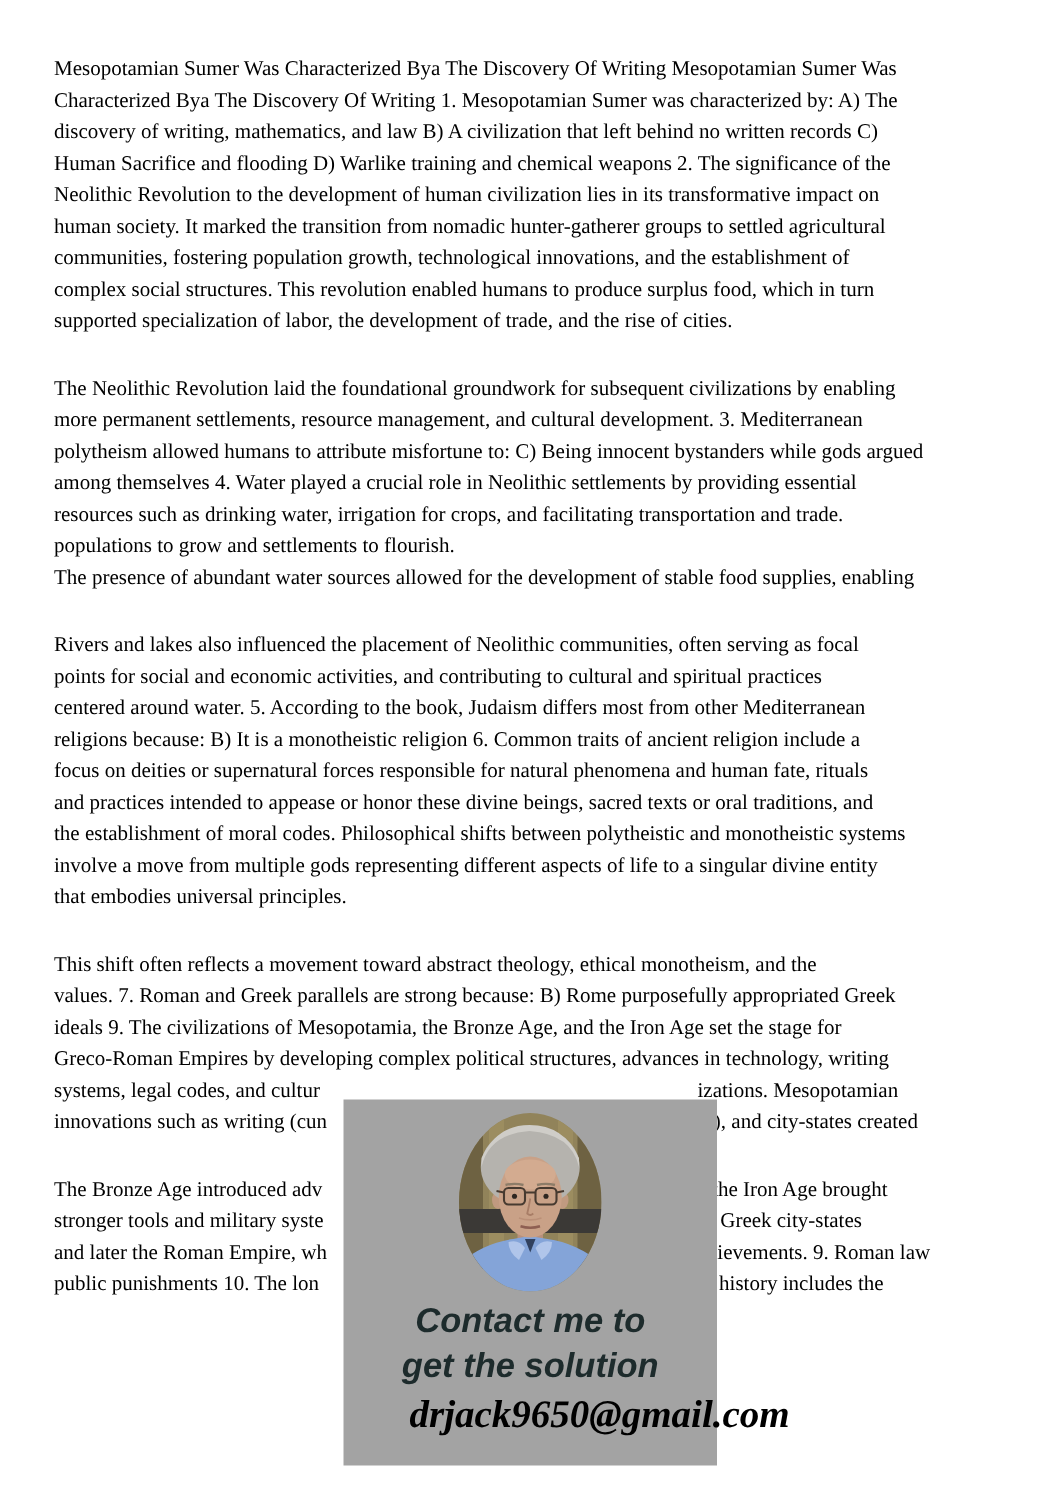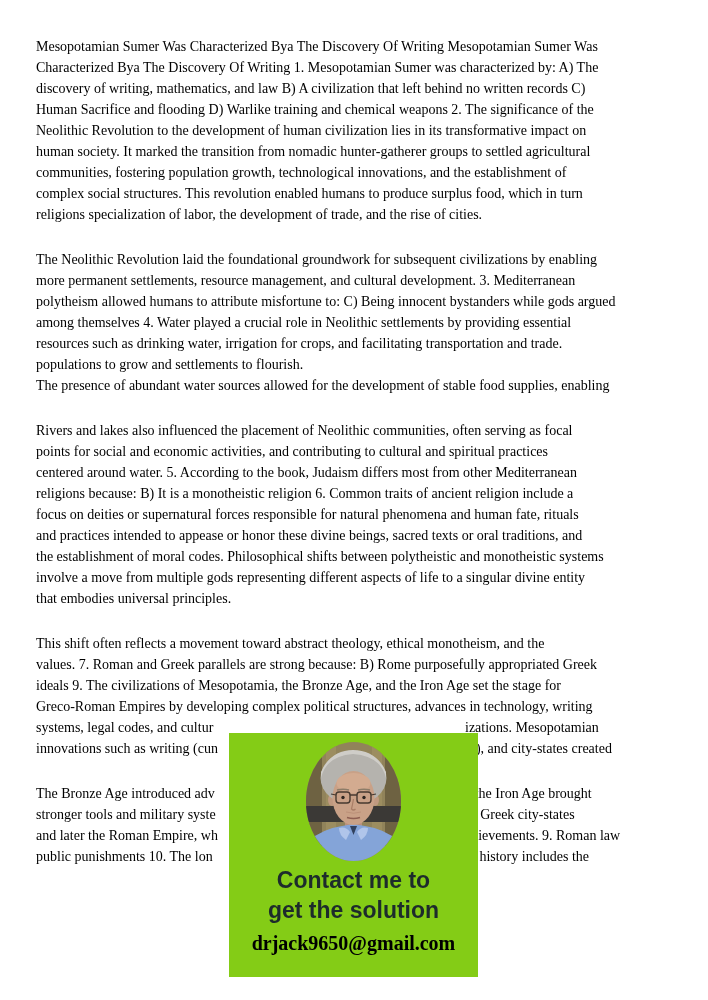--- a/index.html
+++ b/index.html
@@ -41,39 +41,40 @@
     font-family: "Liberation Sans", sans-serif;
     font-weight: bold;
     font-size: 23px;
     line-height: 30px;
     margin-top: 4px;
     letter-spacing: 0px;
   }
   .email {
     font-family: "Liberation Serif", serif;
     font-weight: bold;
-    font-size: 20px;
+    font-size: 26px;
     line-height: 30px;
     margin-top: 3px;
+    padding-left: 44px;
   }
 </style>
 </head>
 <body>
 
 <div class="doc">
     <div class="para">
       <div class="tl">Mesopotamian Sumer Was Characterized Bya The Discovery Of Writing Mesopotamian Sumer Was</div>
       <div class="tl">Characterized Bya The Discovery Of Writing 1. Mesopotamian Sumer was characterized by: A) The</div>
       <div class="tl">discovery of writing, mathematics, and law B) A civilization that left behind no written records C)</div>
       <div class="tl">Human Sacrifice and flooding D) Warlike training and chemical weapons 2. The significance of the</div>
       <div class="tl">Neolithic Revolution to the development of human civilization lies in its transformative impact on</div>
       <div class="tl">human society. It marked the transition from nomadic hunter-gatherer groups to settled agricultural</div>
       <div class="tl">communities, fostering population growth, technological innovations, and the establishment of</div>
       <div class="tl">complex social structures. This revolution enabled humans to produce surplus food, which in turn</div>
-      <div class="tl">religions specialization of labor, the development of trade, and the rise of cities.</div>
+      <div class="tl">supported specialization of labor, the development of trade, and the rise of cities.</div>
     </div>
     <div class="para">
       <div class="tl">The Neolithic Revolution laid the foundational groundwork for subsequent civilizations by enabling</div>
       <div class="tl">more permanent settlements, resource management, and cultural development. 3. Mediterranean</div>
       <div class="tl">polytheism allowed humans to attribute misfortune to: C) Being innocent bystanders while gods argued</div>
       <div class="tl">among themselves 4. Water played a crucial role in Neolithic settlements by providing essential</div>
       <div class="tl">resources such as drinking water, irrigation for crops, and facilitating transportation and trade.</div>
       <div class="tl">populations to grow and settlements to flourish.</div>
       <div class="tl">The presence of abundant water sources allowed for the development of stable food supplies, enabling</div>
     </div>
@@ -97,21 +98,21 @@
       <div class="tl"><span>innovations such as writing (cun</span><span class="rfrag">bi), and city-states created</span></div>
     </div>
     <div class="para">
       <div class="tl"><span>The Bronze Age introduced adv</span><span class="rfrag">e the Iron Age brought</span></div>
       <div class="tl"><span>stronger tools and military syste</span><span class="rfrag">of Greek city-states</span></div>
       <div class="tl"><span>and later the Roman Empire, wh</span><span class="rfrag">chievements. 9. Roman law</span></div>
       <div class="tl"><span>public punishments 10. The lon</span><span class="rfrag">ld history includes the</span></div>
     </div>
   </div>
 
-<div class="overlay" id="overlay-box" style="background: #84cc16;">
+<div class="overlay" id="overlay-box" style="background: #a3a3a3; font-style: italic;">
   <svg class="photo" viewBox="0 0 95 119" xmlns="http://www.w3.org/2000/svg" aria-hidden="true">
     <defs>
       <clipPath id="ovalClip">
           <ellipse cx="47.5" cy="59.5" rx="47.5" ry="59.5"></ellipse>
         </clipPath>
     </defs>
     <g clip-path="url(#ovalClip)">
 
       <rect x="0" y="0" width="95" height="119" fill="#91835a"></rect>
       <rect x="0" y="0" width="16" height="119" fill="#6e6242"></rect>

